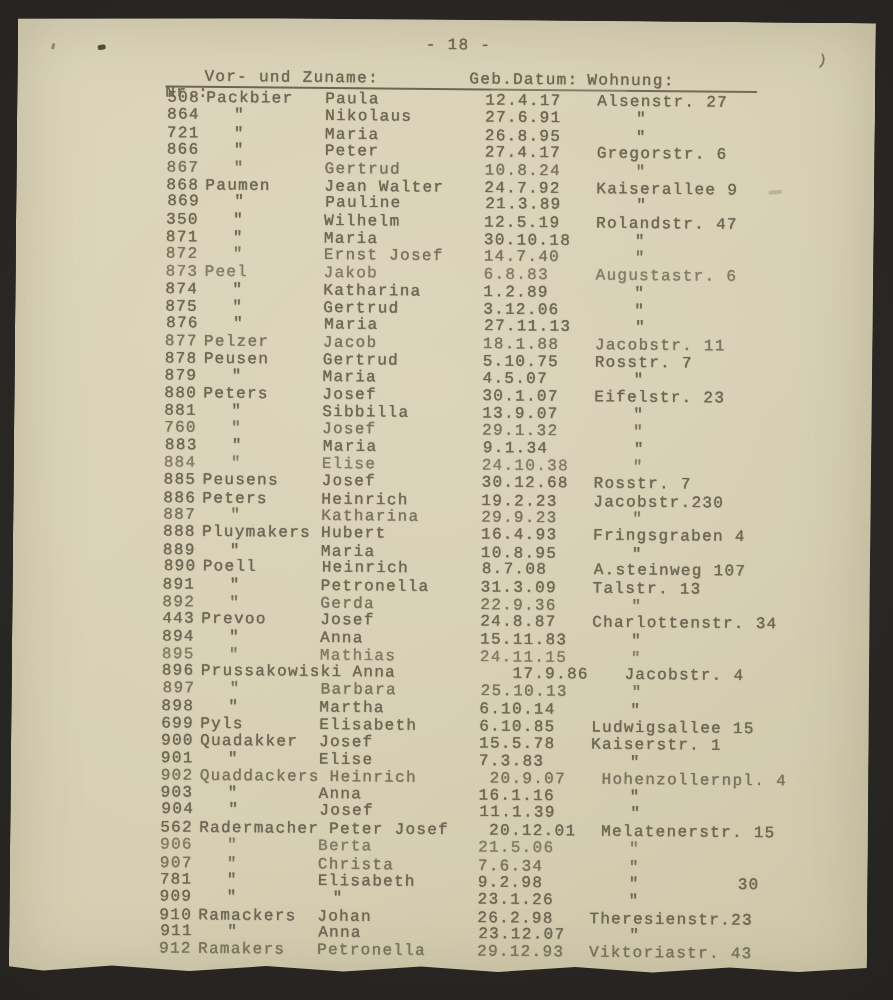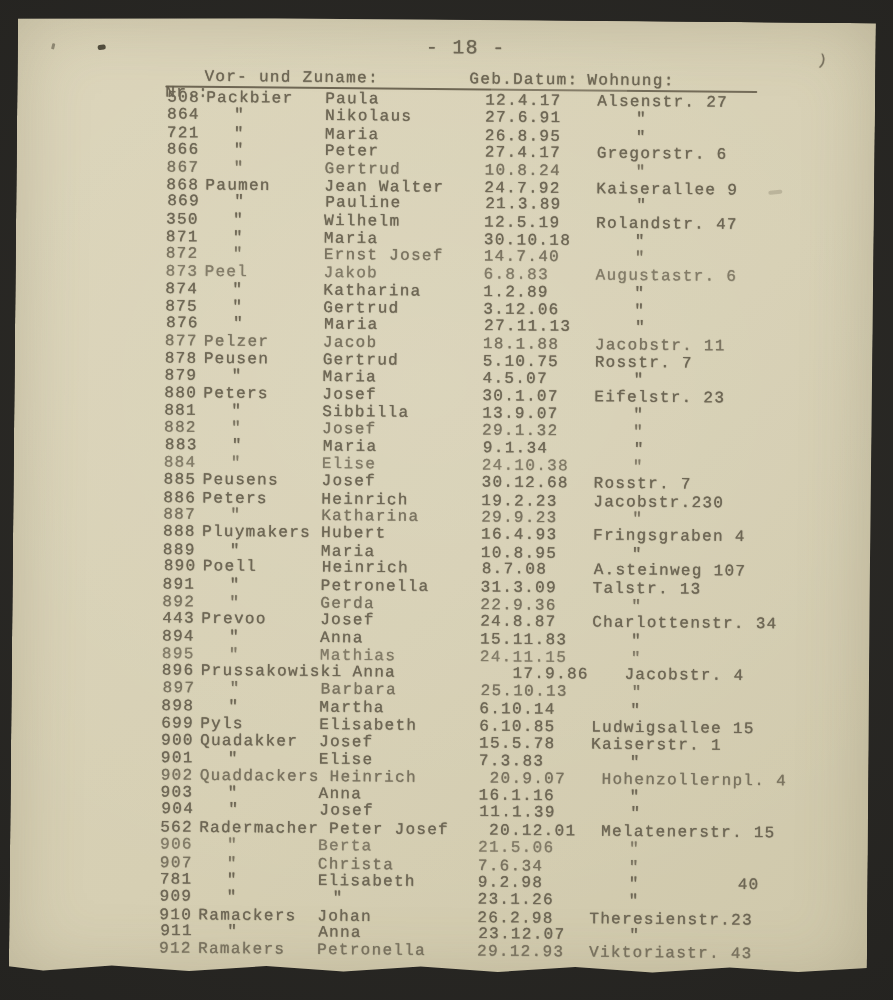--- a/index.html
+++ b/index.html
@@ -17,21 +17,21 @@
       radial-gradient(120% 90% at 48% 38%, rgba(255,255,252,0.10), rgba(0,0,0,0) 65%),
       linear-gradient(135deg,#dbd4b9 0%, #d6cfb3 55%, #cfc8ab 100%);
     box-shadow: inset 0 0 70px rgba(115,105,75,0.28), 3px 4px 10px rgba(0,0,0,0.55);
     clip-path: polygon(0 0.4%, 30% 0.1%, 100% 0,
       99.9% 60%, 100% 98.2%, 92% 98.7%, 84% 98.3%, 75% 98.9%, 66% 98.4%,
       57% 99.0%, 48% 98.5%, 39% 99.1%, 30% 98.6%, 21% 99.2%, 12% 98.7%, 4% 99.3%, 0 98.9%);
     color:#6e6755;
   }
   .ink{ text-shadow:0 0 1px rgba(110,103,85,0.85), 0.4px 0.4px 0 rgba(110,103,85,0.35); }
   .page-number{
-    position:absolute;left:408px;top:17px;font-size:20px;letter-spacing:1.3px;
+    position:absolute;left:408px;top:17px;font-size:16px;letter-spacing:1.3px;
   }
   .header{position:absolute;left:0;top:51px;width:100%;height:20px;font-size:16px;letter-spacing:1.3px;}
   .h-nr{position:absolute;left:148px;top:16px;}
   .h-name{position:absolute;left:187px;top:0;}
   .h-dob{position:absolute;left:452px;top:0;}
   .h-addr{position:absolute;left:570px;top:0;}
   .header-underline{
     position:absolute;left:148px;top:69px;width:592px;height:2px;
     background:linear-gradient(90deg, rgba(104,96,78,0.95) 0 55%, rgba(104,96,78,0.75) 55% 78%, rgba(104,96,78,0.9) 78% 100%);
     border-radius:1px;
@@ -94,21 +94,21 @@
       <div class="row"><span class="cell c-nr">872</span><span class="cell c-surname ditto">"</span><span class="cell c-firstname">Ernst Josef</span><span class="cell c-dob">14.7.40</span><span class="cell c-address ditto">"</span><span class="cell c-extra"></span></div>
       <div class="row"><span class="cell c-nr">873</span><span class="cell c-surname">Peel</span><span class="cell c-firstname">Jakob</span><span class="cell c-dob">6.8.83</span><span class="cell c-address">Augustastr. 6</span><span class="cell c-extra"></span></div>
       <div class="row"><span class="cell c-nr">874</span><span class="cell c-surname ditto">"</span><span class="cell c-firstname">Katharina</span><span class="cell c-dob">1.2.89</span><span class="cell c-address ditto">"</span><span class="cell c-extra"></span></div>
       <div class="row"><span class="cell c-nr">875</span><span class="cell c-surname ditto">"</span><span class="cell c-firstname">Gertrud</span><span class="cell c-dob">3.12.06</span><span class="cell c-address ditto">"</span><span class="cell c-extra"></span></div>
       <div class="row"><span class="cell c-nr">876</span><span class="cell c-surname ditto">"</span><span class="cell c-firstname">Maria</span><span class="cell c-dob">27.11.13</span><span class="cell c-address ditto">"</span><span class="cell c-extra"></span></div>
       <div class="row"><span class="cell c-nr">877</span><span class="cell c-surname">Pelzer</span><span class="cell c-firstname">Jacob</span><span class="cell c-dob">18.1.88</span><span class="cell c-address">Jacobstr. 11</span><span class="cell c-extra"></span></div>
       <div class="row"><span class="cell c-nr">878</span><span class="cell c-surname">Peusen</span><span class="cell c-firstname">Gertrud</span><span class="cell c-dob">5.10.75</span><span class="cell c-address">Rosstr. 7</span><span class="cell c-extra"></span></div>
       <div class="row"><span class="cell c-nr">879</span><span class="cell c-surname ditto">"</span><span class="cell c-firstname">Maria</span><span class="cell c-dob">4.5.07</span><span class="cell c-address ditto">"</span><span class="cell c-extra"></span></div>
       <div class="row"><span class="cell c-nr">880</span><span class="cell c-surname">Peters</span><span class="cell c-firstname">Josef</span><span class="cell c-dob">30.1.07</span><span class="cell c-address">Eifelstr. 23</span><span class="cell c-extra"></span></div>
       <div class="row"><span class="cell c-nr">881</span><span class="cell c-surname ditto">"</span><span class="cell c-firstname">Sibbilla</span><span class="cell c-dob">13.9.07</span><span class="cell c-address ditto">"</span><span class="cell c-extra"></span></div>
-      <div class="row"><span class="cell c-nr">882</span><span class="cell c-surname ditto">"</span><span class="cell c-firstname">Josef</span><span class="cell c-dob">29.1.32</span><span class="cell c-address ditto">"</span><span class="cell c-extra"></span></div>
+      <div class="row"><span class="cell c-nr">760</span><span class="cell c-surname ditto">"</span><span class="cell c-firstname">Josef</span><span class="cell c-dob">29.1.32</span><span class="cell c-address ditto">"</span><span class="cell c-extra"></span></div>
       <div class="row"><span class="cell c-nr">883</span><span class="cell c-surname ditto">"</span><span class="cell c-firstname">Maria</span><span class="cell c-dob">9.1.34</span><span class="cell c-address ditto">"</span><span class="cell c-extra"></span></div>
       <div class="row"><span class="cell c-nr">884</span><span class="cell c-surname ditto">"</span><span class="cell c-firstname">Elise</span><span class="cell c-dob">24.10.38</span><span class="cell c-address ditto">"</span><span class="cell c-extra"></span></div>
       <div class="row"><span class="cell c-nr">885</span><span class="cell c-surname">Peusens</span><span class="cell c-firstname">Josef</span><span class="cell c-dob">30.12.68</span><span class="cell c-address">Rosstr. 7</span><span class="cell c-extra"></span></div>
       <div class="row"><span class="cell c-nr">886</span><span class="cell c-surname">Peters</span><span class="cell c-firstname">Heinrich</span><span class="cell c-dob">19.2.23</span><span class="cell c-address">Jacobstr.230</span><span class="cell c-extra"></span></div>
       <div class="row"><span class="cell c-nr">887</span><span class="cell c-surname ditto">"</span><span class="cell c-firstname">Katharina</span><span class="cell c-dob">29.9.23</span><span class="cell c-address ditto">"</span><span class="cell c-extra"></span></div>
       <div class="row"><span class="cell c-nr">888</span><span class="cell c-surname">Pluymakers</span><span class="cell c-firstname">Hubert</span><span class="cell c-dob">16.4.93</span><span class="cell c-address">Fringsgraben 4</span><span class="cell c-extra"></span></div>
       <div class="row"><span class="cell c-nr">889</span><span class="cell c-surname ditto">"</span><span class="cell c-firstname">Maria</span><span class="cell c-dob">10.8.95</span><span class="cell c-address ditto">"</span><span class="cell c-extra"></span></div>
       <div class="row"><span class="cell c-nr">890</span><span class="cell c-surname">Poell</span><span class="cell c-firstname">Heinrich</span><span class="cell c-dob">8.7.08</span><span class="cell c-address">A.steinweg 107</span><span class="cell c-extra"></span></div>
       <div class="row"><span class="cell c-nr">891</span><span class="cell c-surname ditto">"</span><span class="cell c-firstname">Petronella</span><span class="cell c-dob">31.3.09</span><span class="cell c-address">Talstr. 13</span><span class="cell c-extra"></span></div>
       <div class="row"><span class="cell c-nr">892</span><span class="cell c-surname ditto">"</span><span class="cell c-firstname">Gerda</span><span class="cell c-dob">22.9.36</span><span class="cell c-address ditto">"</span><span class="cell c-extra"></span></div>
@@ -120,19 +120,19 @@
       <div class="row"><span class="cell c-nr">898</span><span class="cell c-surname ditto">"</span><span class="cell c-firstname">Martha</span><span class="cell c-dob">6.10.14</span><span class="cell c-address ditto">"</span><span class="cell c-extra"></span></div>
       <div class="row"><span class="cell c-nr">699</span><span class="cell c-surname">Pyls</span><span class="cell c-firstname">Elisabeth</span><span class="cell c-dob">6.10.85</span><span class="cell c-address">Ludwigsallee 15</span><span class="cell c-extra"></span></div>
       <div class="row"><span class="cell c-nr">900</span><span class="cell c-surname">Quadakker</span><span class="cell c-firstname">Josef</span><span class="cell c-dob">15.5.78</span><span class="cell c-address">Kaiserstr. 1</span><span class="cell c-extra"></span></div>
       <div class="row"><span class="cell c-nr">901</span><span class="cell c-surname ditto">"</span><span class="cell c-firstname">Elise</span><span class="cell c-dob">7.3.83</span><span class="cell c-address ditto">"</span><span class="cell c-extra"></span></div>
       <div class="row"><span class="cell c-nr">902</span><span class="cell c-surname">Quaddackers</span><span class="cell c-firstname">Heinrich</span><span class="cell c-dob">20.9.07</span><span class="cell c-address">Hohenzollernpl. 4</span><span class="cell c-extra"></span></div>
       <div class="row"><span class="cell c-nr">903</span><span class="cell c-surname ditto">"</span><span class="cell c-firstname">Anna</span><span class="cell c-dob">16.1.16</span><span class="cell c-address ditto">"</span><span class="cell c-extra"></span></div>
       <div class="row"><span class="cell c-nr">904</span><span class="cell c-surname ditto">"</span><span class="cell c-firstname">Josef</span><span class="cell c-dob">11.1.39</span><span class="cell c-address ditto">"</span><span class="cell c-extra"></span></div>
       <div class="row"><span class="cell c-nr">562</span><span class="cell c-surname">Radermacher</span><span class="cell c-firstname">Peter Josef</span><span class="cell c-dob">20.12.01</span><span class="cell c-address">Melatenerstr. 15</span><span class="cell c-extra"></span></div>
       <div class="row"><span class="cell c-nr">906</span><span class="cell c-surname ditto">"</span><span class="cell c-firstname">Berta</span><span class="cell c-dob">21.5.06</span><span class="cell c-address ditto">"</span><span class="cell c-extra"></span></div>
       <div class="row"><span class="cell c-nr">907</span><span class="cell c-surname ditto">"</span><span class="cell c-firstname">Christa</span><span class="cell c-dob">7.6.34</span><span class="cell c-address ditto">"</span><span class="cell c-extra"></span></div>
-      <div class="row"><span class="cell c-nr">781</span><span class="cell c-surname ditto">"</span><span class="cell c-firstname">Elisabeth</span><span class="cell c-dob">9.2.98</span><span class="cell c-address ditto">"</span><span class="cell c-extra">40</span></div>
+      <div class="row"><span class="cell c-nr">781</span><span class="cell c-surname ditto">"</span><span class="cell c-firstname">Elisabeth</span><span class="cell c-dob">9.2.98</span><span class="cell c-address ditto">"</span><span class="cell c-extra">30</span></div>
       <div class="row"><span class="cell c-nr">909</span><span class="cell c-surname ditto">"</span><span class="cell c-firstname ditto">"</span><span class="cell c-dob">23.1.26</span><span class="cell c-address ditto">"</span><span class="cell c-extra"></span></div>
       <div class="row"><span class="cell c-nr">910</span><span class="cell c-surname">Ramackers</span><span class="cell c-firstname">Johan</span><span class="cell c-dob">26.2.98</span><span class="cell c-address">Theresienstr.23</span><span class="cell c-extra"></span></div>
       <div class="row"><span class="cell c-nr">911</span><span class="cell c-surname ditto">"</span><span class="cell c-firstname">Anna</span><span class="cell c-dob">23.12.07</span><span class="cell c-address ditto">"</span><span class="cell c-extra"></span></div>
       <div class="row"><span class="cell c-nr">912</span><span class="cell c-surname">Ramakers</span><span class="cell c-firstname">Petronella</span><span class="cell c-dob">29.12.93</span><span class="cell c-address">Viktoriastr. 43</span><span class="cell c-extra"></span></div>
     </div>
 </div>
 
 </body></html>

